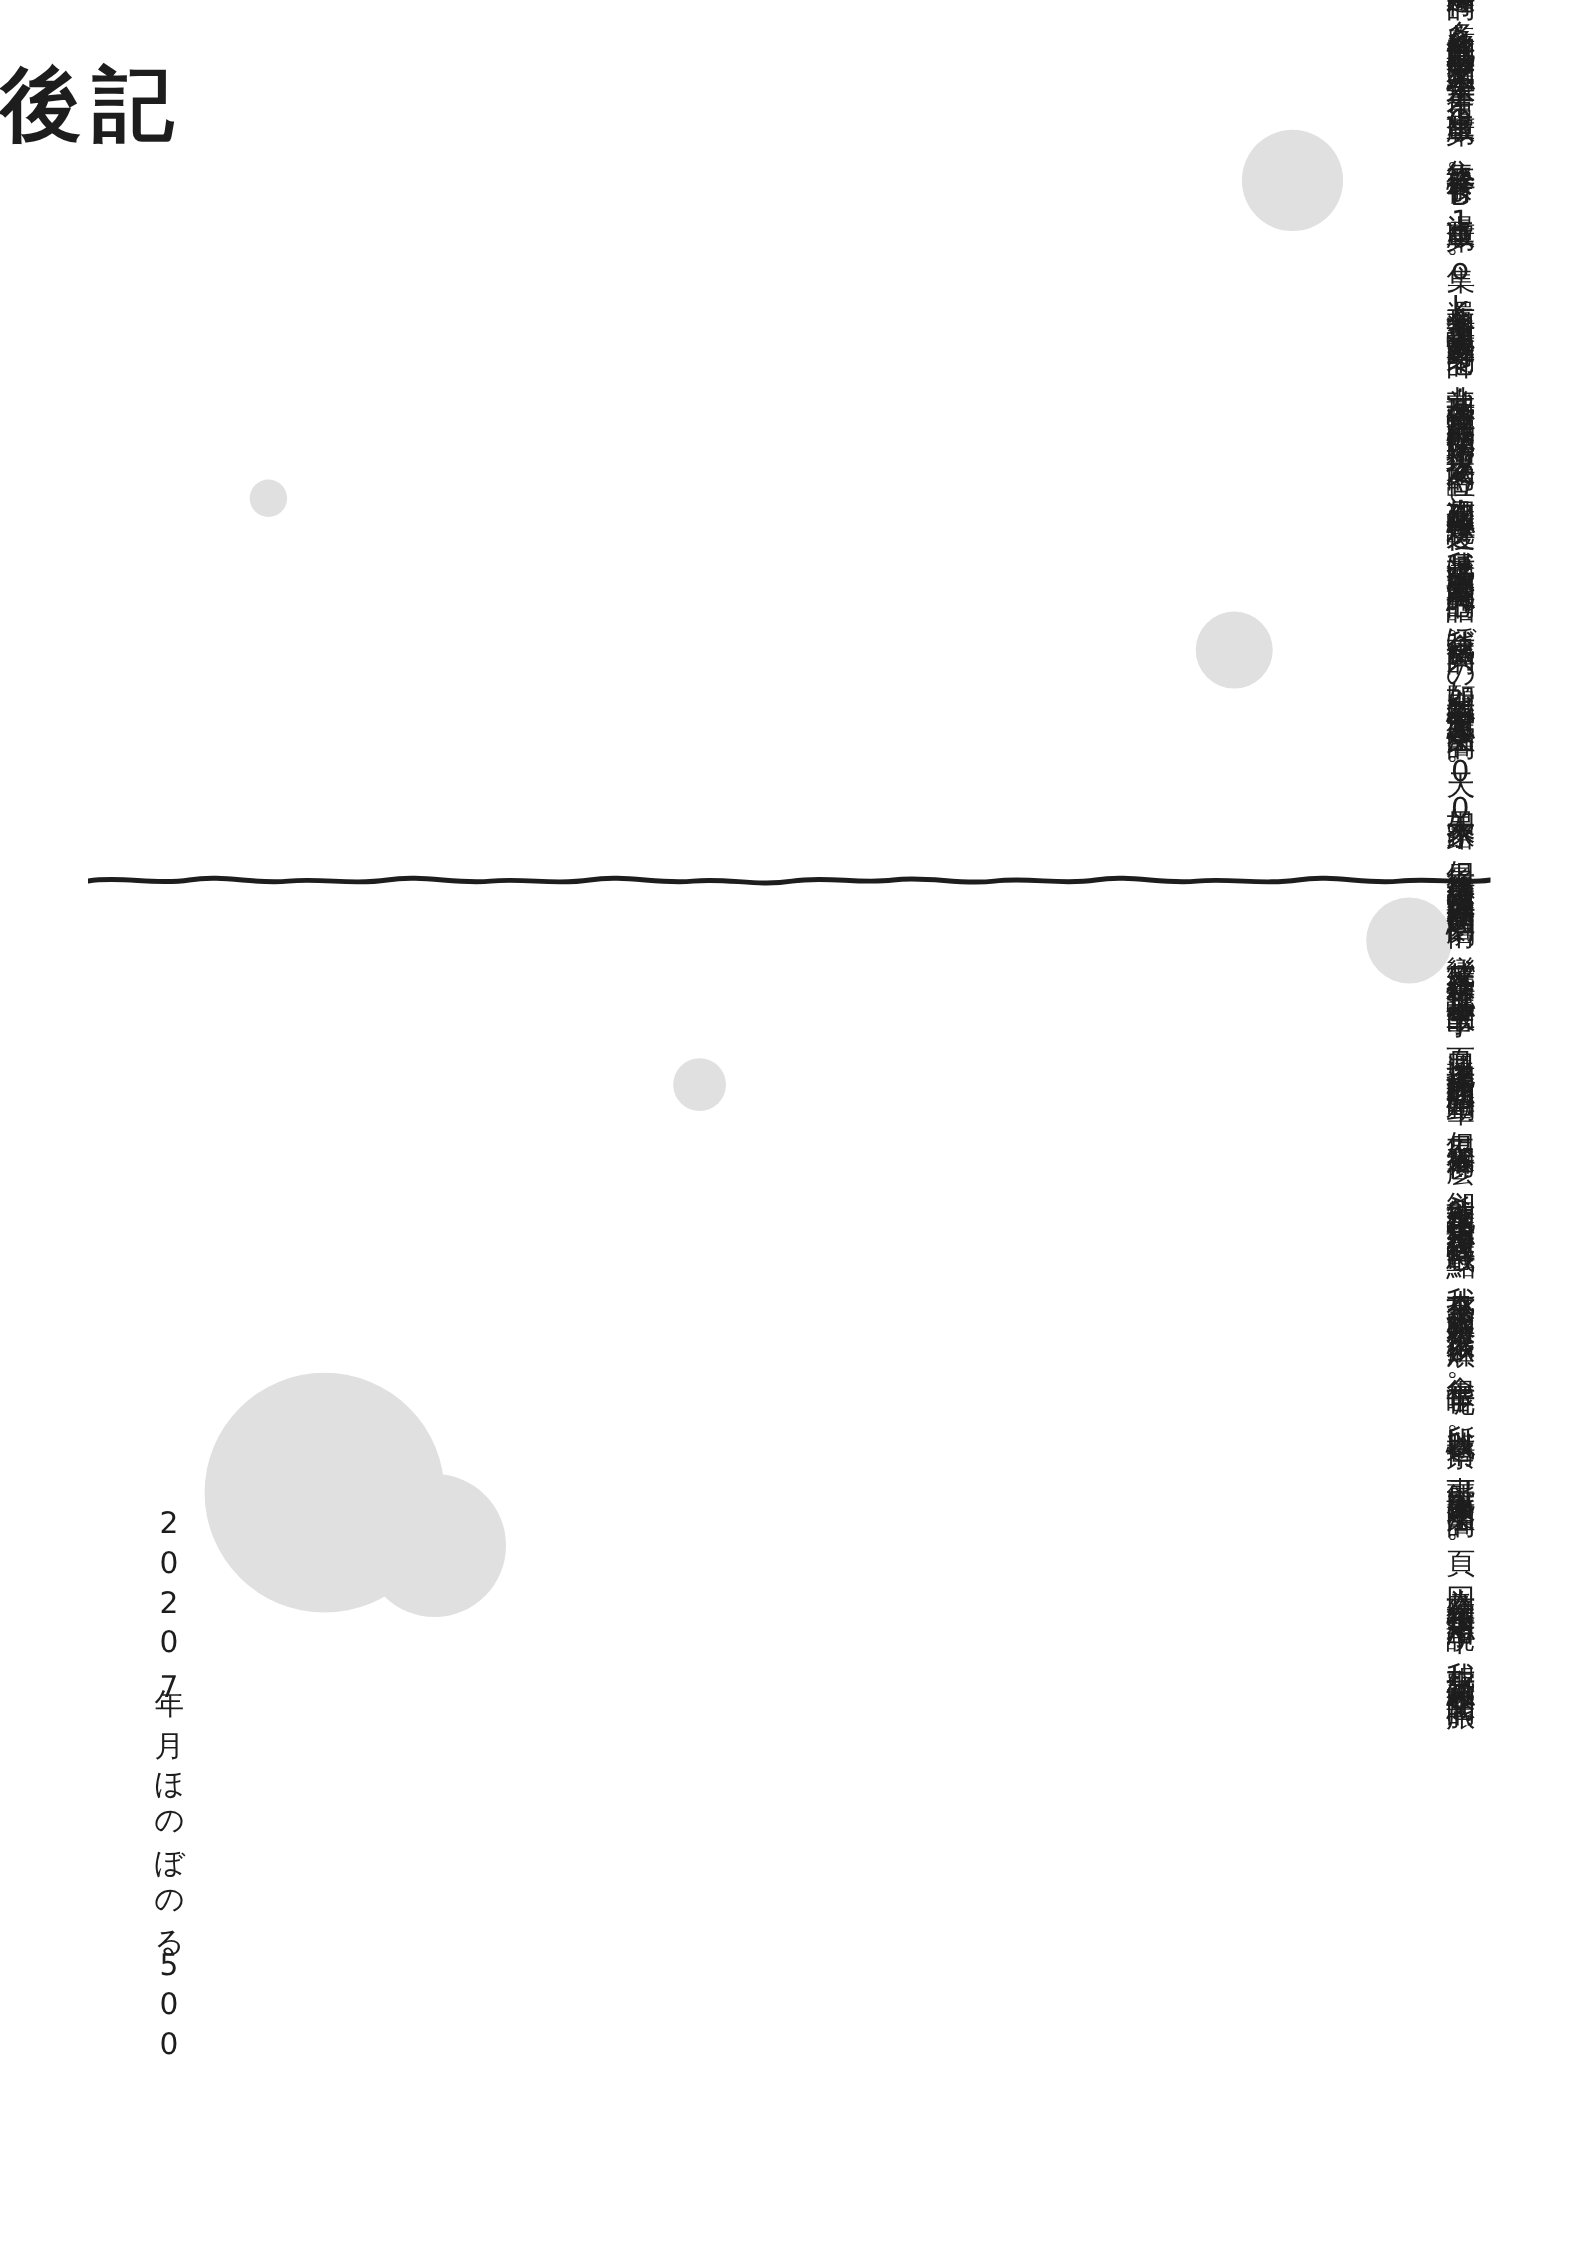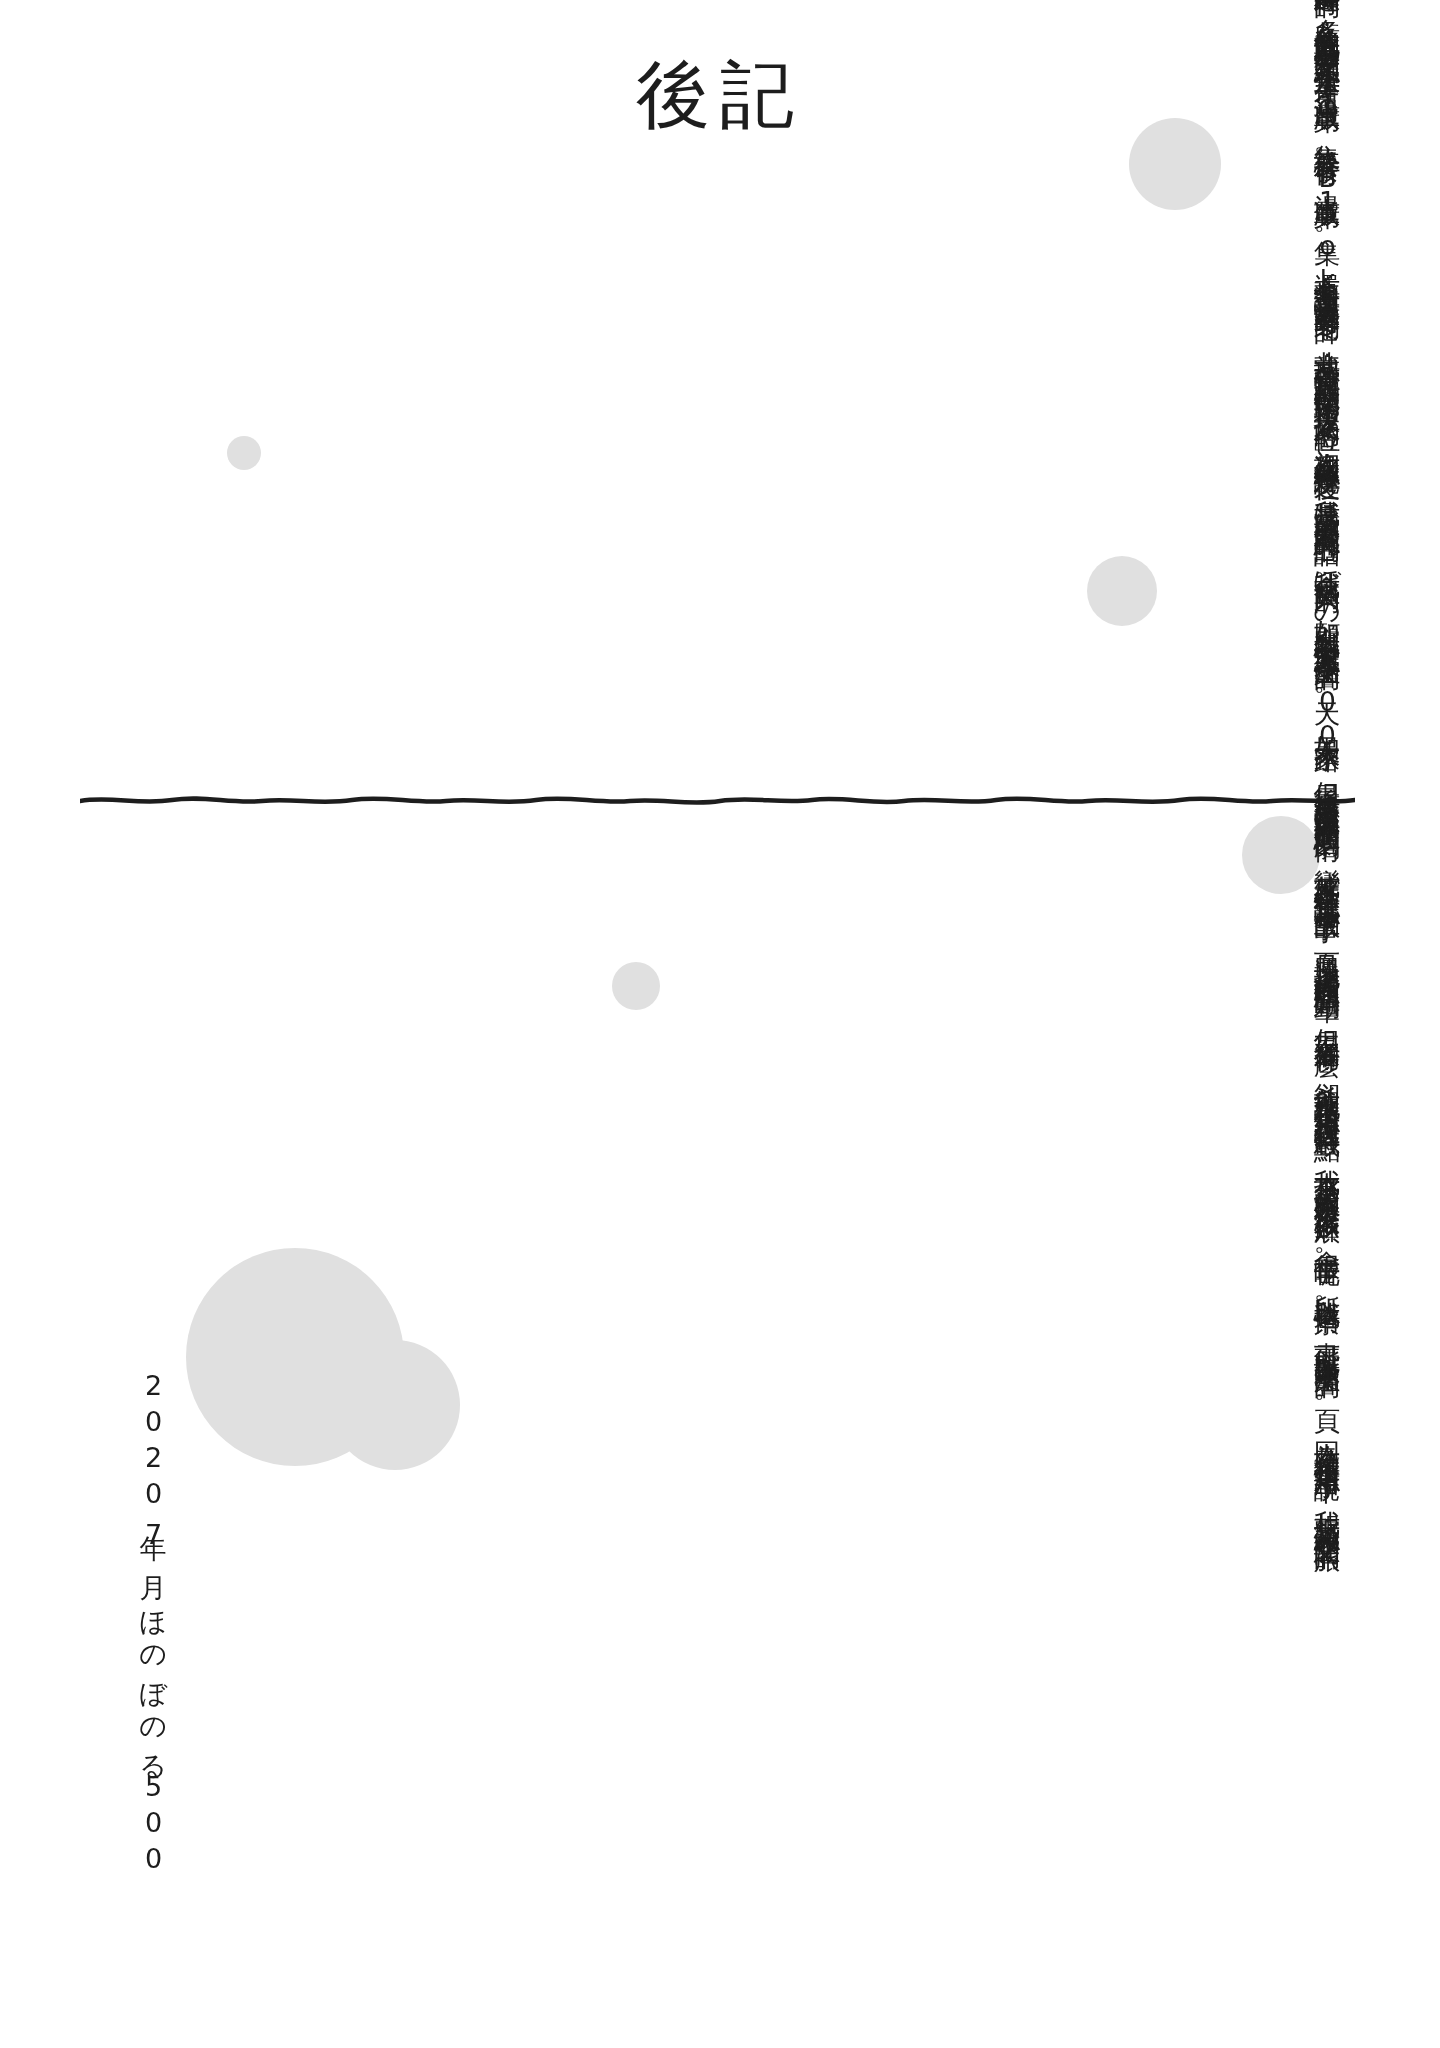--- a/index.html
+++ b/index.html
@@ -37,23 +37,22 @@
   .blob-e { left: 612px;  top: 962px;  width: 48px;  height: 48px; }
   .blob-g { left: 186px;  top: 1248px; width: 218px; height: 218px; }
   .blob-h { left: 330px;  top: 1340px; width: 130px; height: 130px; }
 
   
   .title {
     position: absolute;
     top: 46px;
     left: 0;
     width: 1440px;
-    text-align: center;
     font-size: 74px;
-    font-weight: 400;
+    font-weight: 700;
     letter-spacing: 10px;
     color: #1d1d1d;
     z-index: 3;
     font-family: "DejaVu Sans", "Liberation Sans", sans-serif;
   }
 
   
   .vblock {
     position: absolute;
     display: flex;

